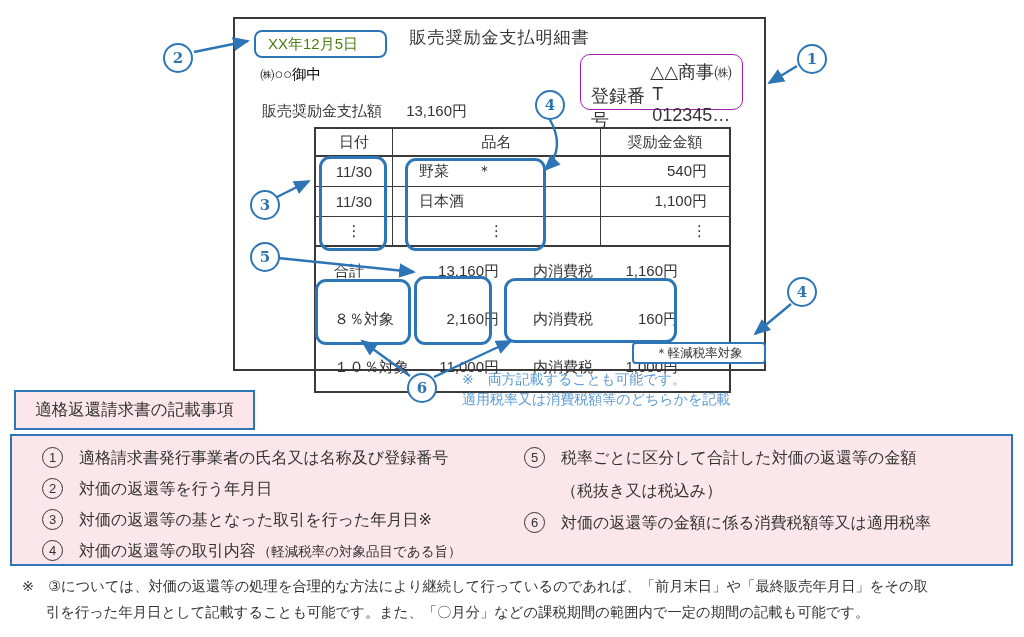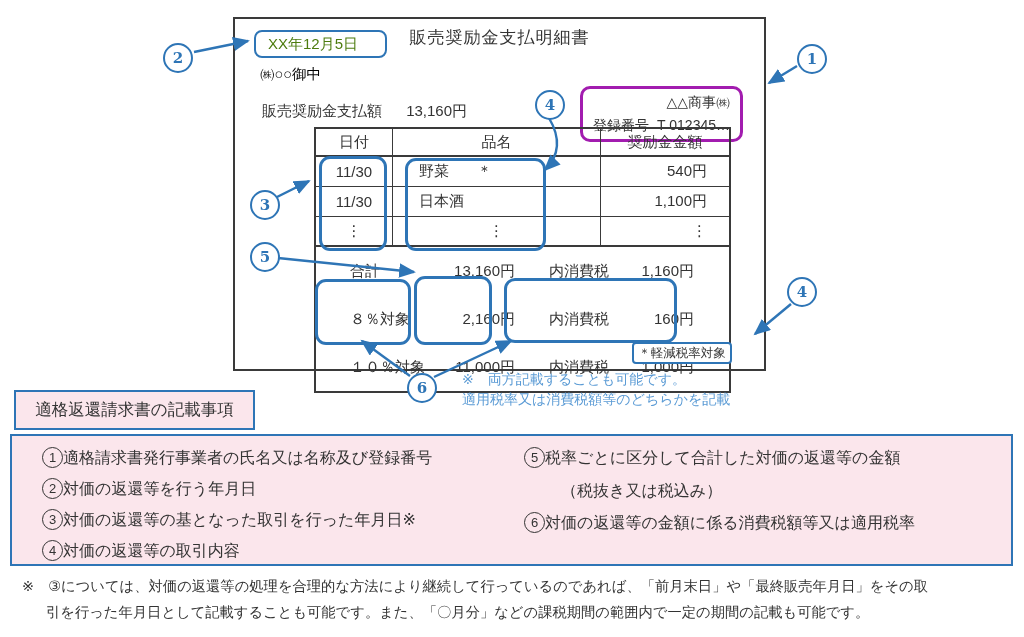--- a/index.html
+++ b/index.html
@@ -17,23 +17,23 @@
   }
   .doc-title{left:0;right:0;top:7px;text-align:center;font-size:17px;letter-spacing:1px;color:#333;}
   .date-box{
     left:19px;top:11px;width:133px;height:28px;
     border:2.5px solid #2E75B6;border-radius:8px;
     display:flex;align-items:center;padding-left:12px;font-size:15px;color:#4d7c0f;box-sizing:border-box;
   }
   .addressee{left:25px;top:46px;font-size:14.5px;color:#000000;}
   .reg-box{
     left:345px;top:35px;width:163px;height:56px;
-    border:3px solid #a21caf;border-radius:10px;box-sizing:border-box;
-    padding:5px 10px 4px 10px;font-size:14px;color:#333;
-    display:flex;flex-direction:column;justify-content:space-between;margin-top:32px;
+    border:1px solid #a21caf;border-radius:10px;box-sizing:border-box;
+    padding:5px 10px 4px 10px;font-size:18px;color:#333;
+    display:flex;flex-direction:column;justify-content:space-between;
   }
   .reg-line1{text-align:right;}
   .reg-line2{display:flex;justify-content:space-between;}
   .total-line{left:27px;top:83px;font-size:15px;color:#333;}
   .total-line .val{margin-left:20px;}
 
   
   .doc-table{
     left:79px;top:108px;width:411px;border-collapse:collapse;
     border:2px solid #3a3a3a;table-layout:fixed;font-size:15px;color:#333;
@@ -43,37 +43,37 @@
   .doc-table tr.hdr th{border-bottom-width:2px;}
   .doc-table tr.datarow{height:30px;}
   .col-date{width:76px;text-align:center;}
   .col-item{width:207px;text-align:left;}
   .col-amt{width:128px;text-align:right;}
   td.col-item{padding-left:26px;}
   td.col-item.center{padding-left:0;text-align:center;}
   td.col-amt{padding-right:22px;}
   .mark{margin-left:28px;}
   .sum-cell{border-top-width:2px !important;height:93px;vertical-align:top;}
-  .sumline{display:flex;align-items:center;height:48px;padding-left:10px;margin-left:16px;}
+  .sumline{display:flex;align-items:center;height:48px;padding-left:10px;}
   .sl-label{width:95px;padding-left:8px;}
   .sl-amt{width:70px;text-align:right;}
   .sl-gap{width:22px;}
   .sl-taxl{width:90px;padding-left:12px;}
   .sl-taxa{width:55px;text-align:right;}
 
   
   .hl{border:3px solid #2E75B6;border-radius:11px;background:transparent;z-index:3;}
   .hl-date{left:84px;top:137px;width:62px;height:89px;}
   .hl-item{left:170px;top:139px;width:135px;height:87px;}
   .hl-rate{left:80px;top:260px;width:90px;height:60px;}
   .hl-amt{left:179px;top:257px;width:72px;height:63px;}
   .hl-tax{left:269px;top:259px;width:167px;height:59px;}
 
   .reduced-box{
-    left:397px;top:323px;width:100px;height:22px;
+    left:397px;top:323px;width:134px;height:22px;
     border:2px solid #2E75B6;border-radius:4px;box-sizing:border-box;
     display:flex;align-items:center;justify-content:center;
     font-size:12.5px;color:#333;background:#fff;
   }
 
   
   .cnum{
     width:26px;height:26px;border:2px solid #2E75B6;border-radius:50%;
     display:flex;align-items:center;justify-content:center;
     color:#2E75B6;font-size:15px;font-weight:bold;background:#fff;z-index:6;
@@ -103,21 +103,21 @@
   .legend-panel{
     left:10px;top:434px;width:1003px;height:132px;
     border:2px solid #2E75B6;background:#FBE6EC;box-sizing:border-box;z-index:1;
   }
   .legend-item{position:absolute;display:flex;align-items:flex-start;font-size:16px;color:#333;}
   .lnum{
     width:21px;height:21px;border:1.5px solid #333;border-radius:50%;
     display:flex;align-items:center;justify-content:center;
     font-size:13px;flex:0 0 21px;margin-top:-1px;box-sizing:border-box;
   }
-  .ltext{white-space:nowrap;}
+  .ltext{margin-left:16px;white-space:nowrap;}
   .lnote{font-size:13.5px;margin-left:2px;padding-top:2px;white-space:nowrap;}
   .lcont{position:absolute;font-size:16px;color:#333;white-space:nowrap;}
 
   
   .footer-note{font-size:14.3px;color:#333;white-space:nowrap;z-index:1;}
   .fn1{left:22px;top:577px;}
   .fn2{left:46px;top:603px;}
 </style>
 </head>
 <body>
@@ -245,20 +245,21 @@
     <span class="lnum">2</span>
     <span class="ltext">対価の返還等を行う年月日</span>
   </div>
   <div class="legend-item" style="left:30px;top:74px;">
     <span class="lnum">3</span>
     <span class="ltext">対価の返還等の基となった取引を行った年月日※</span>
   </div>
   <div class="legend-item" style="left:30px;top:105px;">
     <span class="lnum">4</span>
     <span class="ltext">対価の返還等の取引内容</span>
+    <span class="lnote">（軽減税率の対象品目である旨）</span>
   </div>
 
   <div class="legend-item" style="left:512px;top:12px;">
     <span class="lnum">5</span>
     <span class="ltext">税率ごとに区分して合計した対価の返還等の金額</span>
   </div>
   <div class="lcont" style="left:549px;top:45px;">（税抜き又は税込み）</div>
   <div class="legend-item" style="left:512px;top:77px;">
     <span class="lnum">6</span>
     <span class="ltext">対価の返還等の金額に係る消費税額等又は適用税率</span>

